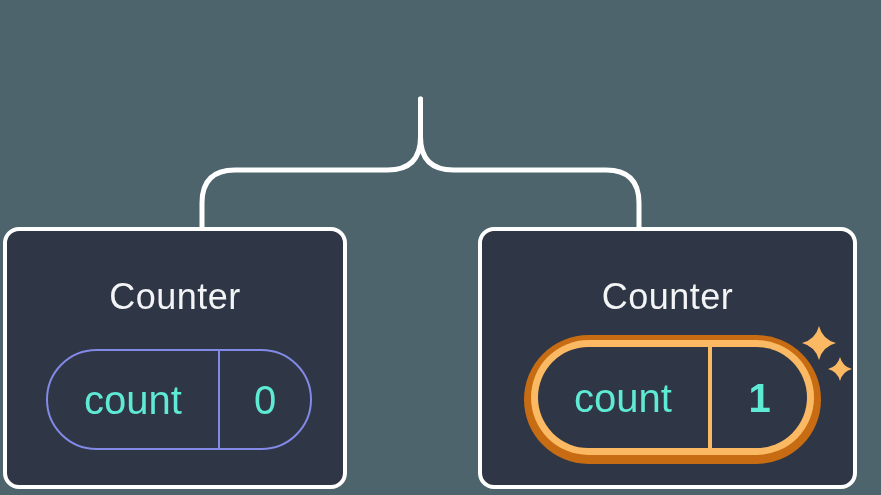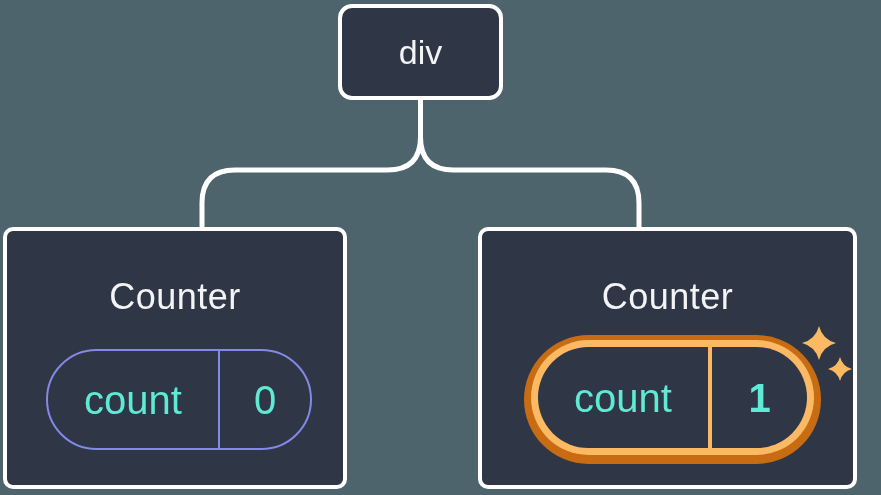--- a/index.html
+++ b/index.html
@@ -17,21 +17,21 @@
     position:absolute;left:338px;top:4px;width:165px;height:96px;
     box-sizing:border-box;
     background:#2f3645;border:4px solid #ffffff;border-radius:14px;
     display:flex;align-items:center;justify-content:center;
     color:#f3f4f6;font-size:34px;line-height:1;
   }
 
   .card{
     position:absolute;top:227px;height:262px;
     box-sizing:border-box;
-    background:#2f3645;border:4px solid #ffffff;border-radius:10px;
+    background:#2f3645;border:4px solid #ffffff;border-radius:16px;
   }
   .card-left{left:3px;width:344px;}
   .card-right{left:478px;width:379px;}
 
   .card-title{
     position:absolute;top:48px;left:0;right:0;
     text-align:center;color:#f3f4f6;font-size:36px;line-height:1;
     letter-spacing:0.5px;
   }
 
@@ -77,23 +77,20 @@
 </head>
 <body>
 
 <div class="stage">
 
   <svg class="connectors" viewBox="0 0 881 495" xmlns="http://www.w3.org/2000/svg">
     <path class="conn" d="M420.5 99 L420.5 137 Q420.5 170 387.5 170 L235 170 Q202 170 202 203 L202 230"></path>
     <path class="conn" d="M420.5 99 L420.5 137 Q420.5 170 453.5 170 L606 170 Q639 170 639 203 L639 230"></path>
   </svg>
 
-  <div class="node-root">
-    <span>div</span>
-  </div>
 
   <div class="card card-left">
     <div class="card-title">Counter</div>
     <div class="pill">
       <div class="pill-cell cell-name">
         <span>count</span>
       </div>
       <div class="pill-cell cell-value">
         <span>0</span>
       </div>

